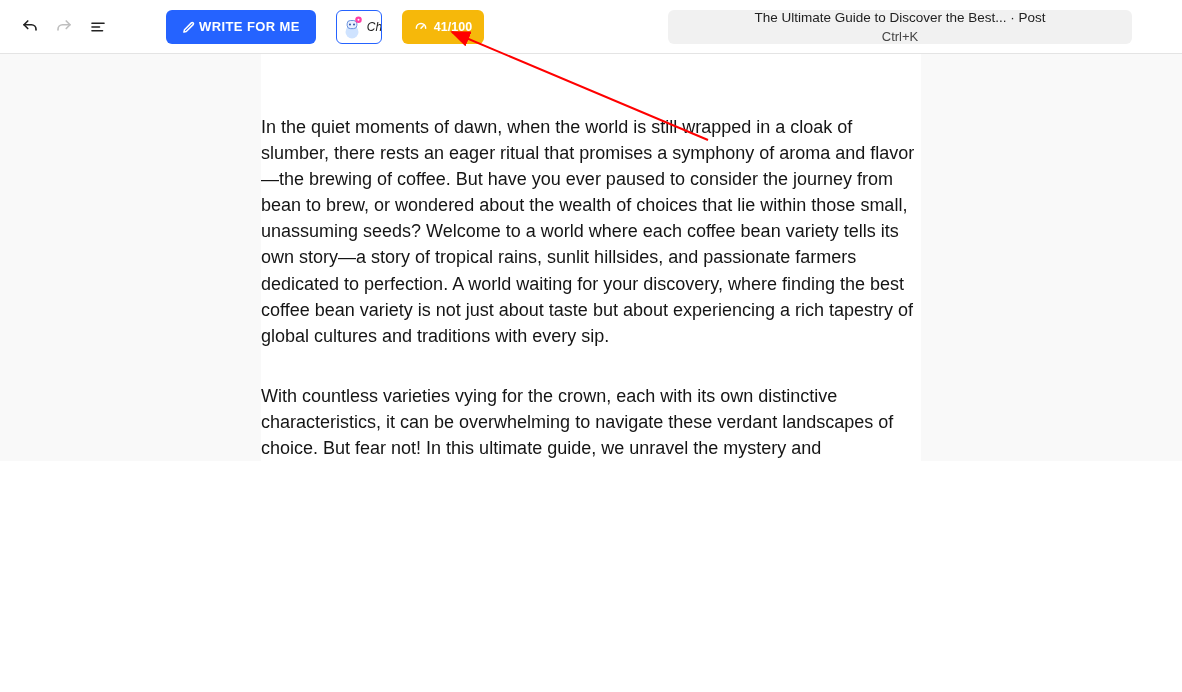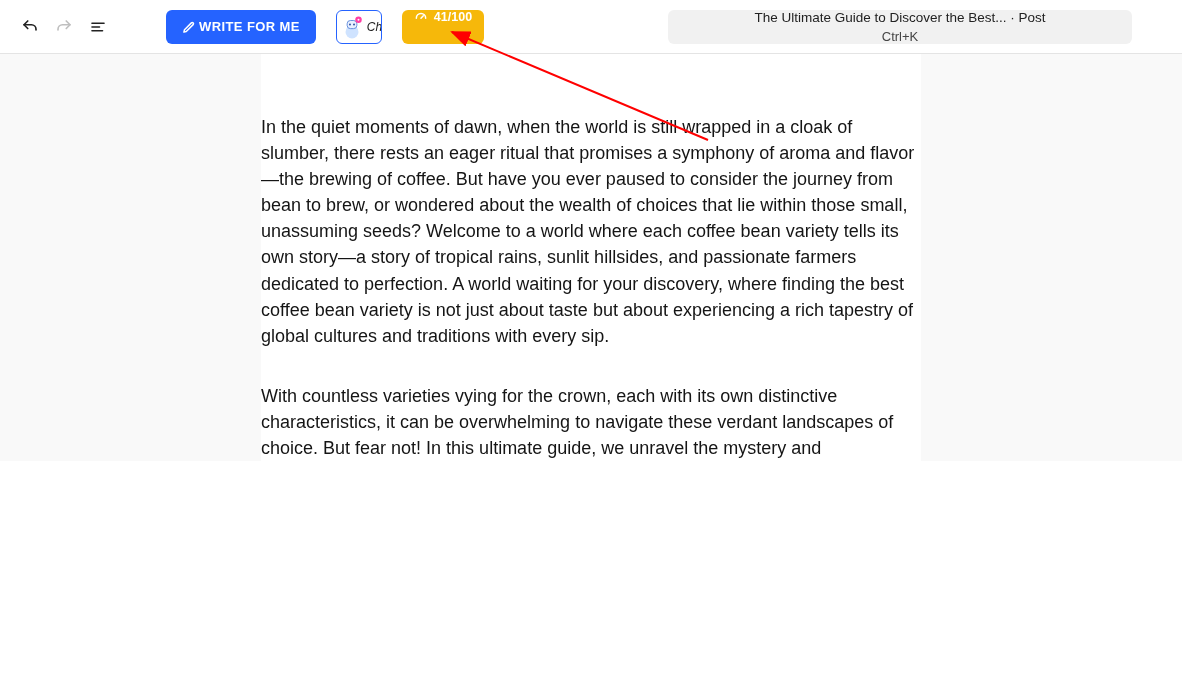--- a/index.html
+++ b/index.html
@@ -73,20 +73,21 @@
     position: relative;
     background: #fff;
     font-style: italic;
   }
   .bot-chip .bot-svg { width: 26px; height: 26px; flex: 0 0 auto; }
   .bot-chip .bot-txt { font-size: 12px; color:#222; margin-left:2px; }
 
   .score-chip {
     height: 34px;
     display: inline-flex;
+    align-items: center;
     gap: 6px;
     background: #f6b80a;
     color: #fff;
     font-weight: 700;
     font-size: 12.5px;
     padding: 0 12px;
     border-radius: 6px;
     cursor: pointer;
     margin-left: 12px;
   }

